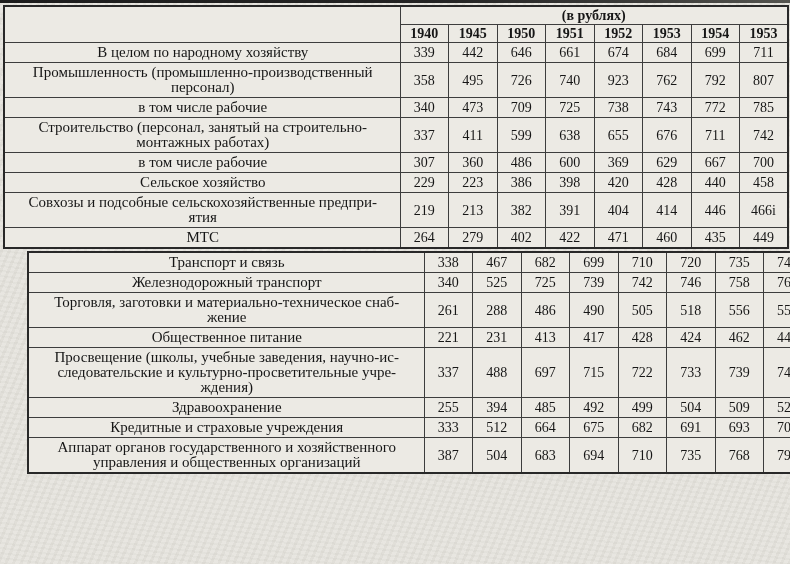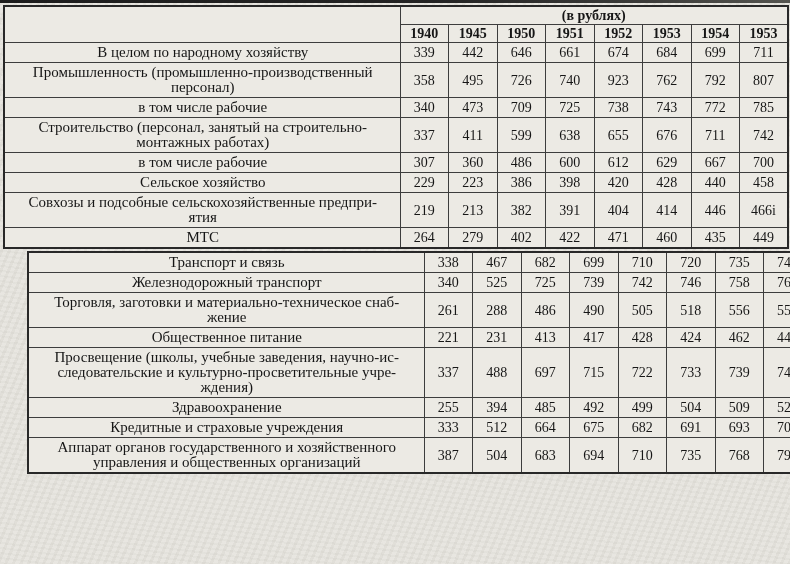--- a/index.html
+++ b/index.html
@@ -134,21 +134,21 @@
             <td class="num">676</td>
             <td class="num">711</td>
             <td class="num">742</td>
           </tr>
           <tr>
             <td class="label">в том числе рабочие</td>
             <td class="num">307</td>
             <td class="num">360</td>
             <td class="num">486</td>
             <td class="num">600</td>
-            <td class="num">612</td>
+            <td class="num">369</td>
             <td class="num">629</td>
             <td class="num">667</td>
             <td class="num">700</td>
           </tr>
           <tr>
             <td class="label">Сельское хозяйство</td>
             <td class="num">229</td>
             <td class="num">223</td>
             <td class="num">386</td>
             <td class="num">398</td>

